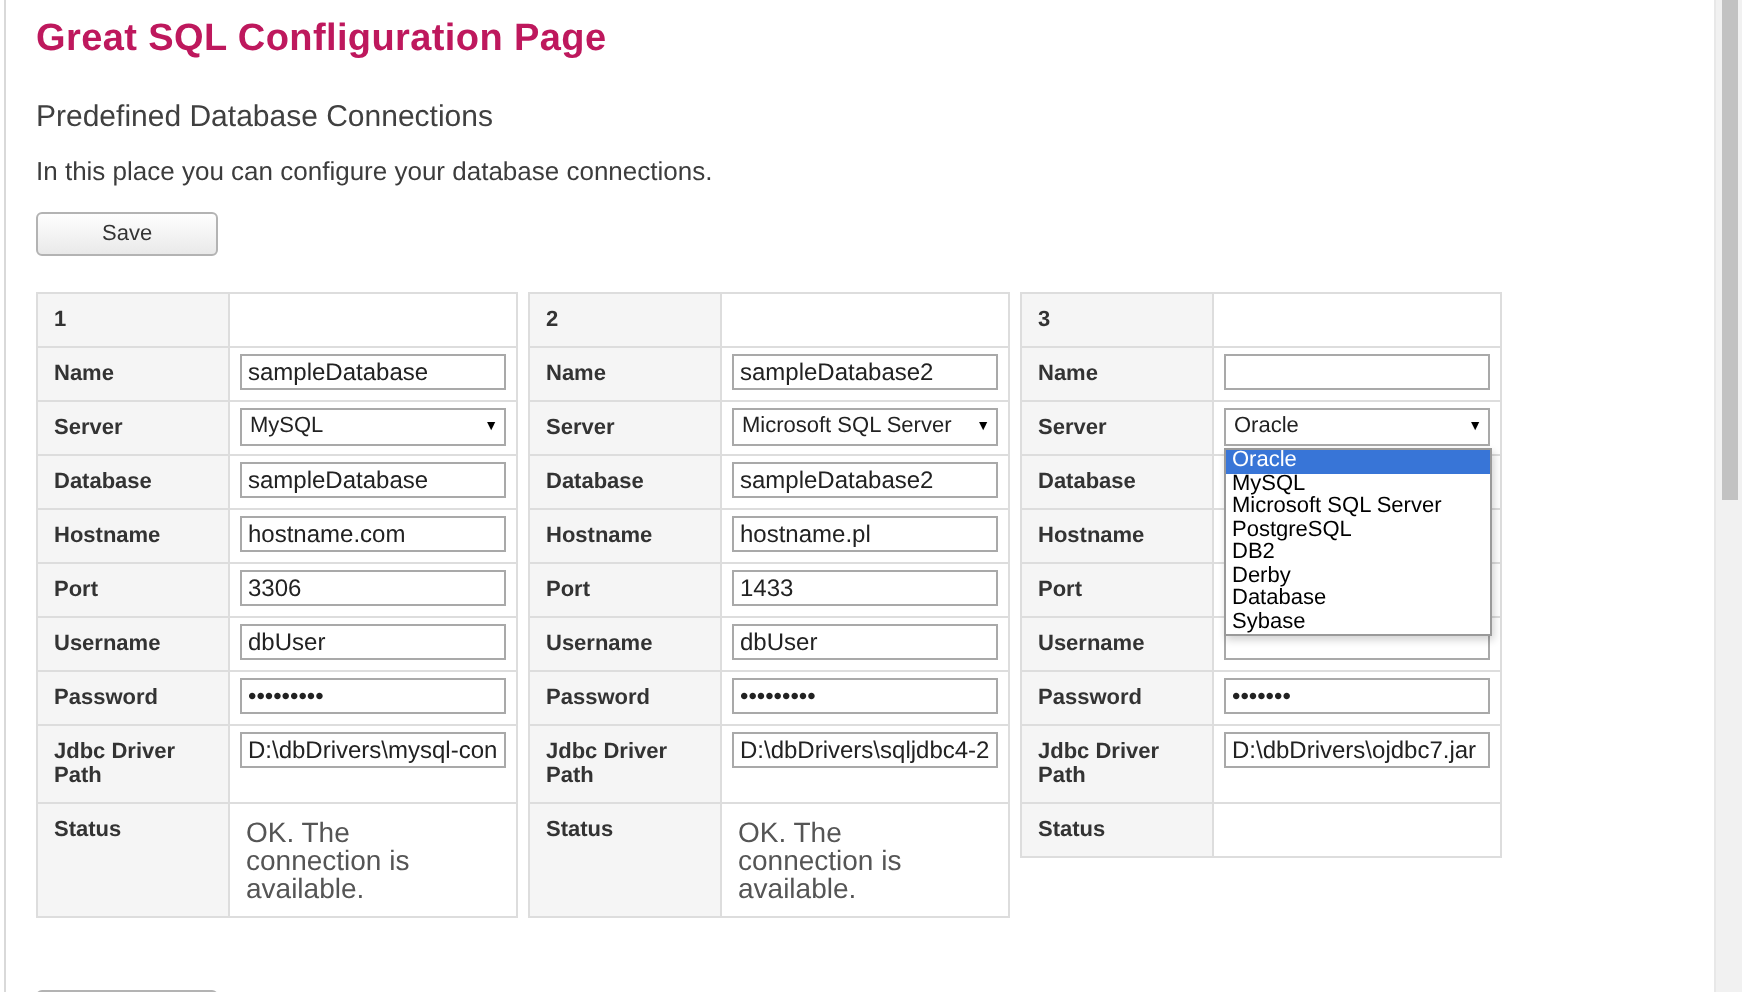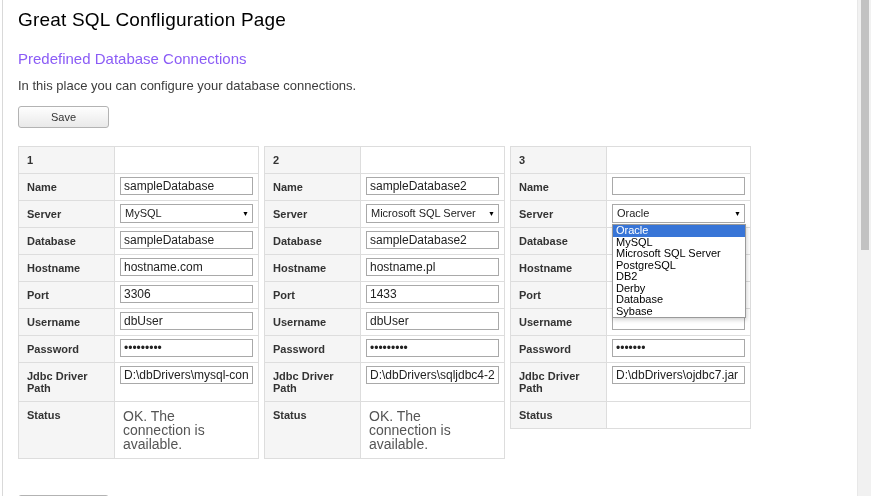--- a/index.html
+++ b/index.html
@@ -12,25 +12,25 @@
     position: relative;
     color: #333;
   }
   .page-edge {
     position: absolute; left: 2px; top: 0; bottom: 0; width: 1px;
     background: #d9d9d9;
   }
   .content { padding: 0 0 0 18px; }
 
   .page-title {
-    font-size: 19px; font-weight: 400; color: #000000;
+    font-size: 19px; font-weight: 700; color: #be185d;
     margin: 9px 0 0 0; letter-spacing: 0.2px;
   }
   .section-title {
-    font-size: 15px; font-weight: 400; color: #8b5cf6;
+    font-size: 15px; font-weight: 400; color: #404040;
     margin: 19px 0 0 0;
   }
   .desc { font-size: 13px; color: #3c3c3c; margin-top: 11px; }
 
   .btn {
     display: inline-block;
     min-width: 62px; height: 22px;
     padding: 0 32px;
     font-size: 11px; color: #333; text-align: center; line-height: 20px;
     background: linear-gradient(#fefefe, #e9e9e9);

